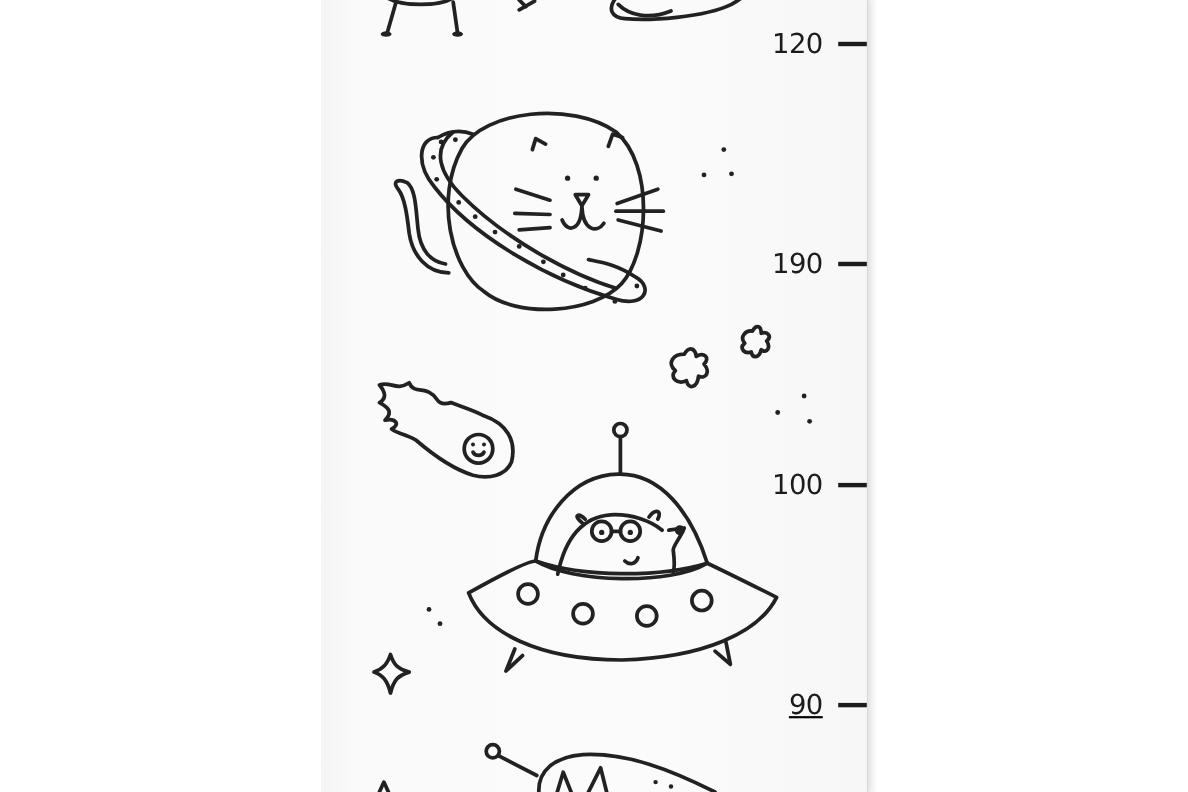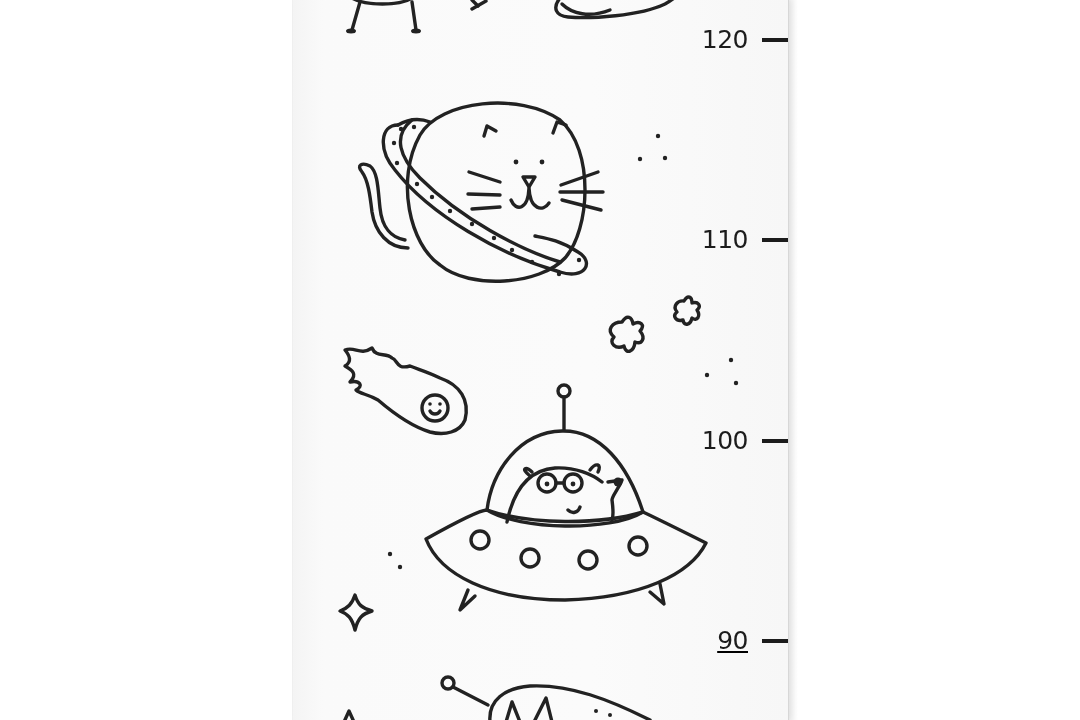--- a/index.html
+++ b/index.html
@@ -209,21 +209,21 @@
       <circle class="dot" cx="610" cy="715" r="2"></circle>
       <path d="M344,722 L349,711 L354,722"></path>
     </g>
   </svg>
 
   <div class="scale-mark" style="top:25px;">
     <span class="scale-label">120</span>
     <span class="scale-tick"></span>
   </div>
   <div class="scale-mark" style="top:225px;">
-    <span class="scale-label">110</span>
+    <span class="scale-label">190</span>
     <span class="scale-tick"></span>
   </div>
   <div class="scale-mark" style="top:426px;text-align:right;">
     <span class="scale-label">100</span>
     <span class="scale-tick"></span>
   </div>
   <div class="scale-mark" style="top:626px;text-decoration:underline;">
     <span class="scale-label">90</span>
     <span class="scale-tick"></span>
   </div>

